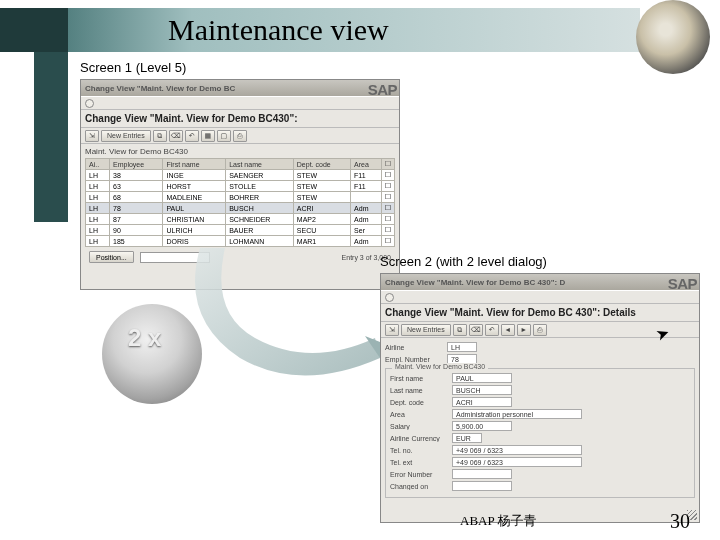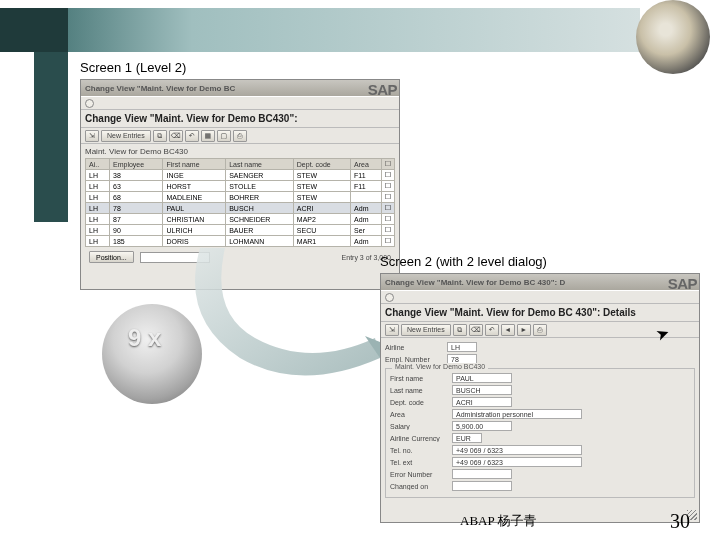--- a/index.html
+++ b/index.html
@@ -51,26 +51,27 @@
   .swoosh svg { width: 100%; height: 100%; }
   .footer { position: absolute; bottom: 10px; left: 0; width: 100%; display: flex; align-items: center; }
   .footer .credit { margin-left: 460px; font-family: "Times New Roman", serif; font-size: 13px; color: #000; }
   .footer .page { position: absolute; right: 30px; font-family: "Times New Roman", serif; font-size: 20px; color: #000; }
 </style>
 </head>
 <body>
 
 <div class="header-bar">
   <div class="left-block"></div>
+  <h1>Maintenance view</h1>
 </div>
 <div class="side-bar"></div>
 <div class="corner-photo"></div>
 
 <div class="screen screen1">
-  <div class="screen-caption">Screen 1 (Level 2)</div>
+  <div class="screen-caption">Screen 1 (Level 5)</div>
   <div class="sap-window">
     <div class="sap-titlebar">
       <span>Change View "Maint. View for Demo BC</span>
       <span class="logo">SAP</span>
     </div>
     <div class="sap-sub1">
       <div class="circ"></div>
     </div>
     <div class="sap-bold-row">Change View "Maint. View for Demo BC430":</div>
     <div class="sap-toolbar">
@@ -180,21 +181,21 @@
           <stop offset="100%" stop-color="#9bb3b3"></stop>
     </linearGradient>
       </defs>
     <path d="M 20 10 Q 0 80 60 120 Q 120 155 200 120 L 195 100 Q 130 130 75 100 Q 30 75 45 10 Z" fill="url(#g1)" opacity="0.85"></path>
     <path d="M 200 120 L 185 98 L 210 108 Z" fill="#9bb3b3"></path>
   </svg>
 </div>
 
 <div class="dblclick-badge">
   <div class="circle"></div>
-  <div class="label">9 x</div>
+  <div class="label">2 x</div>
 </div>
 
 <div class="screen screen2">
   <div class="screen-caption">Screen 2 (with 2 level dialog)</div>
   <div class="sap-window" style="position:relative;">
     <div class="sap-titlebar">
       <span>Change View "Maint. View for Demo BC 430": D</span>
       <span class="logo">SAP</span>
     </div>
     <div class="sap-sub1">

